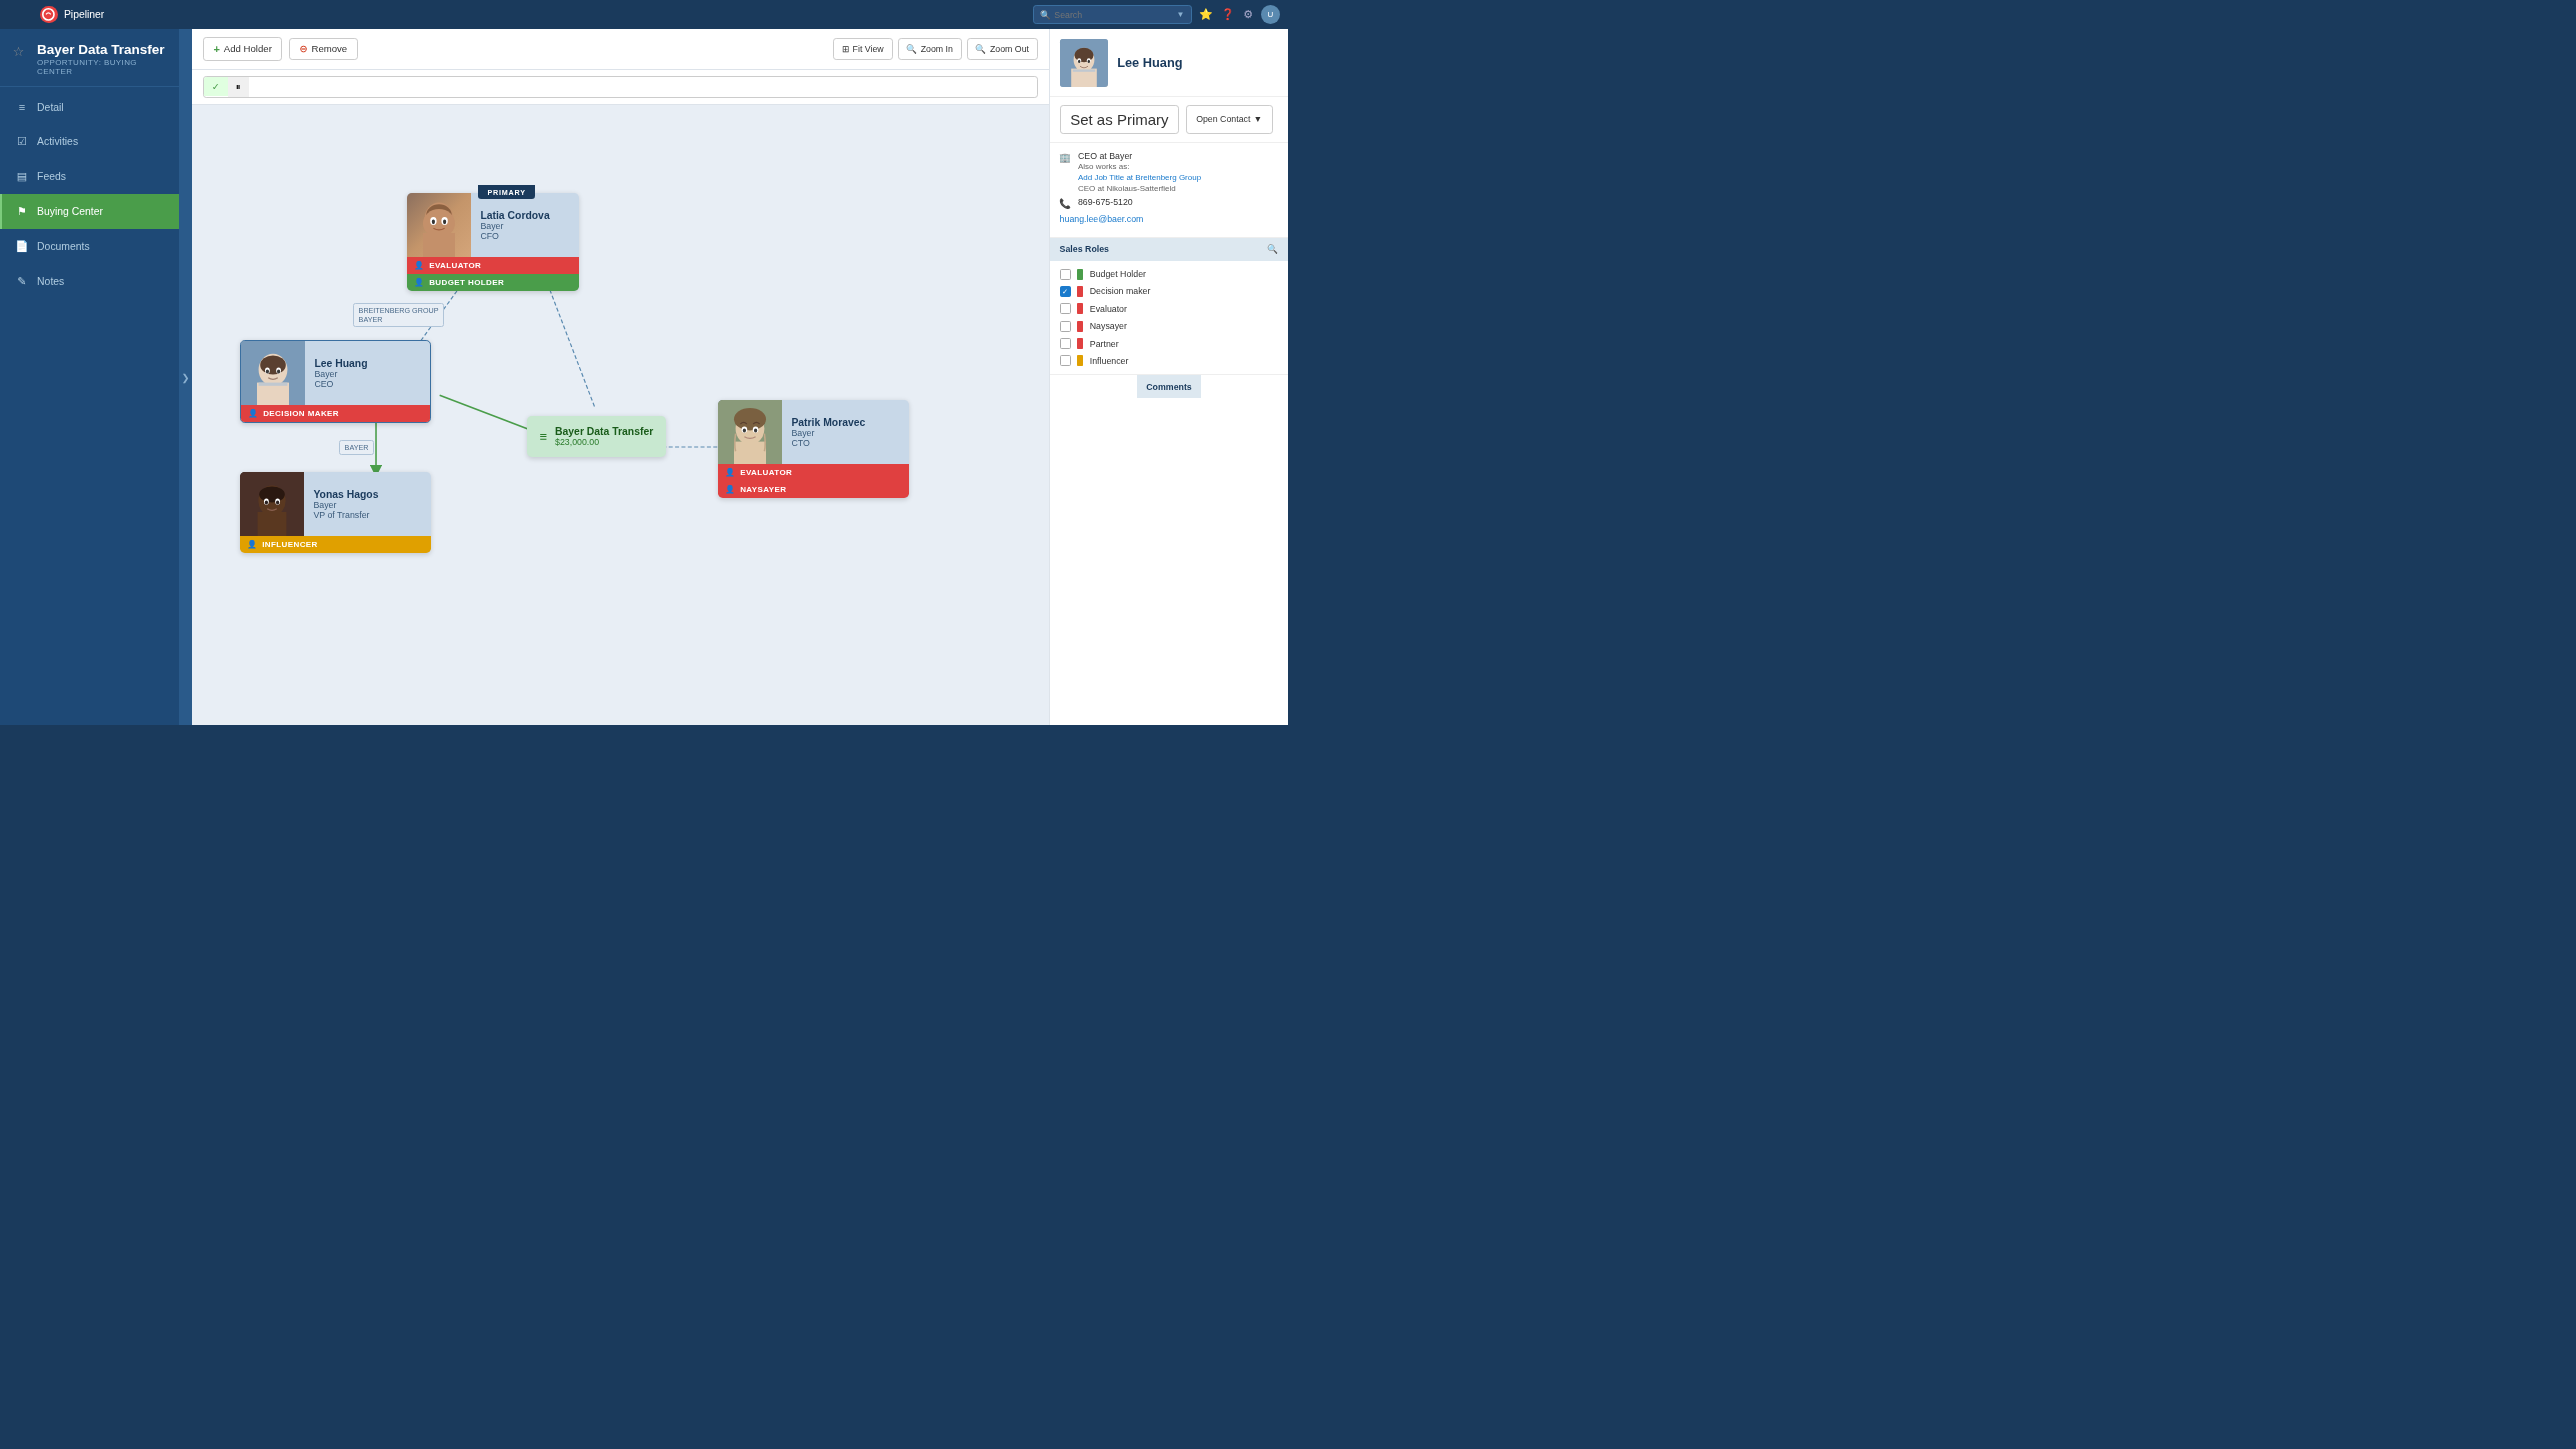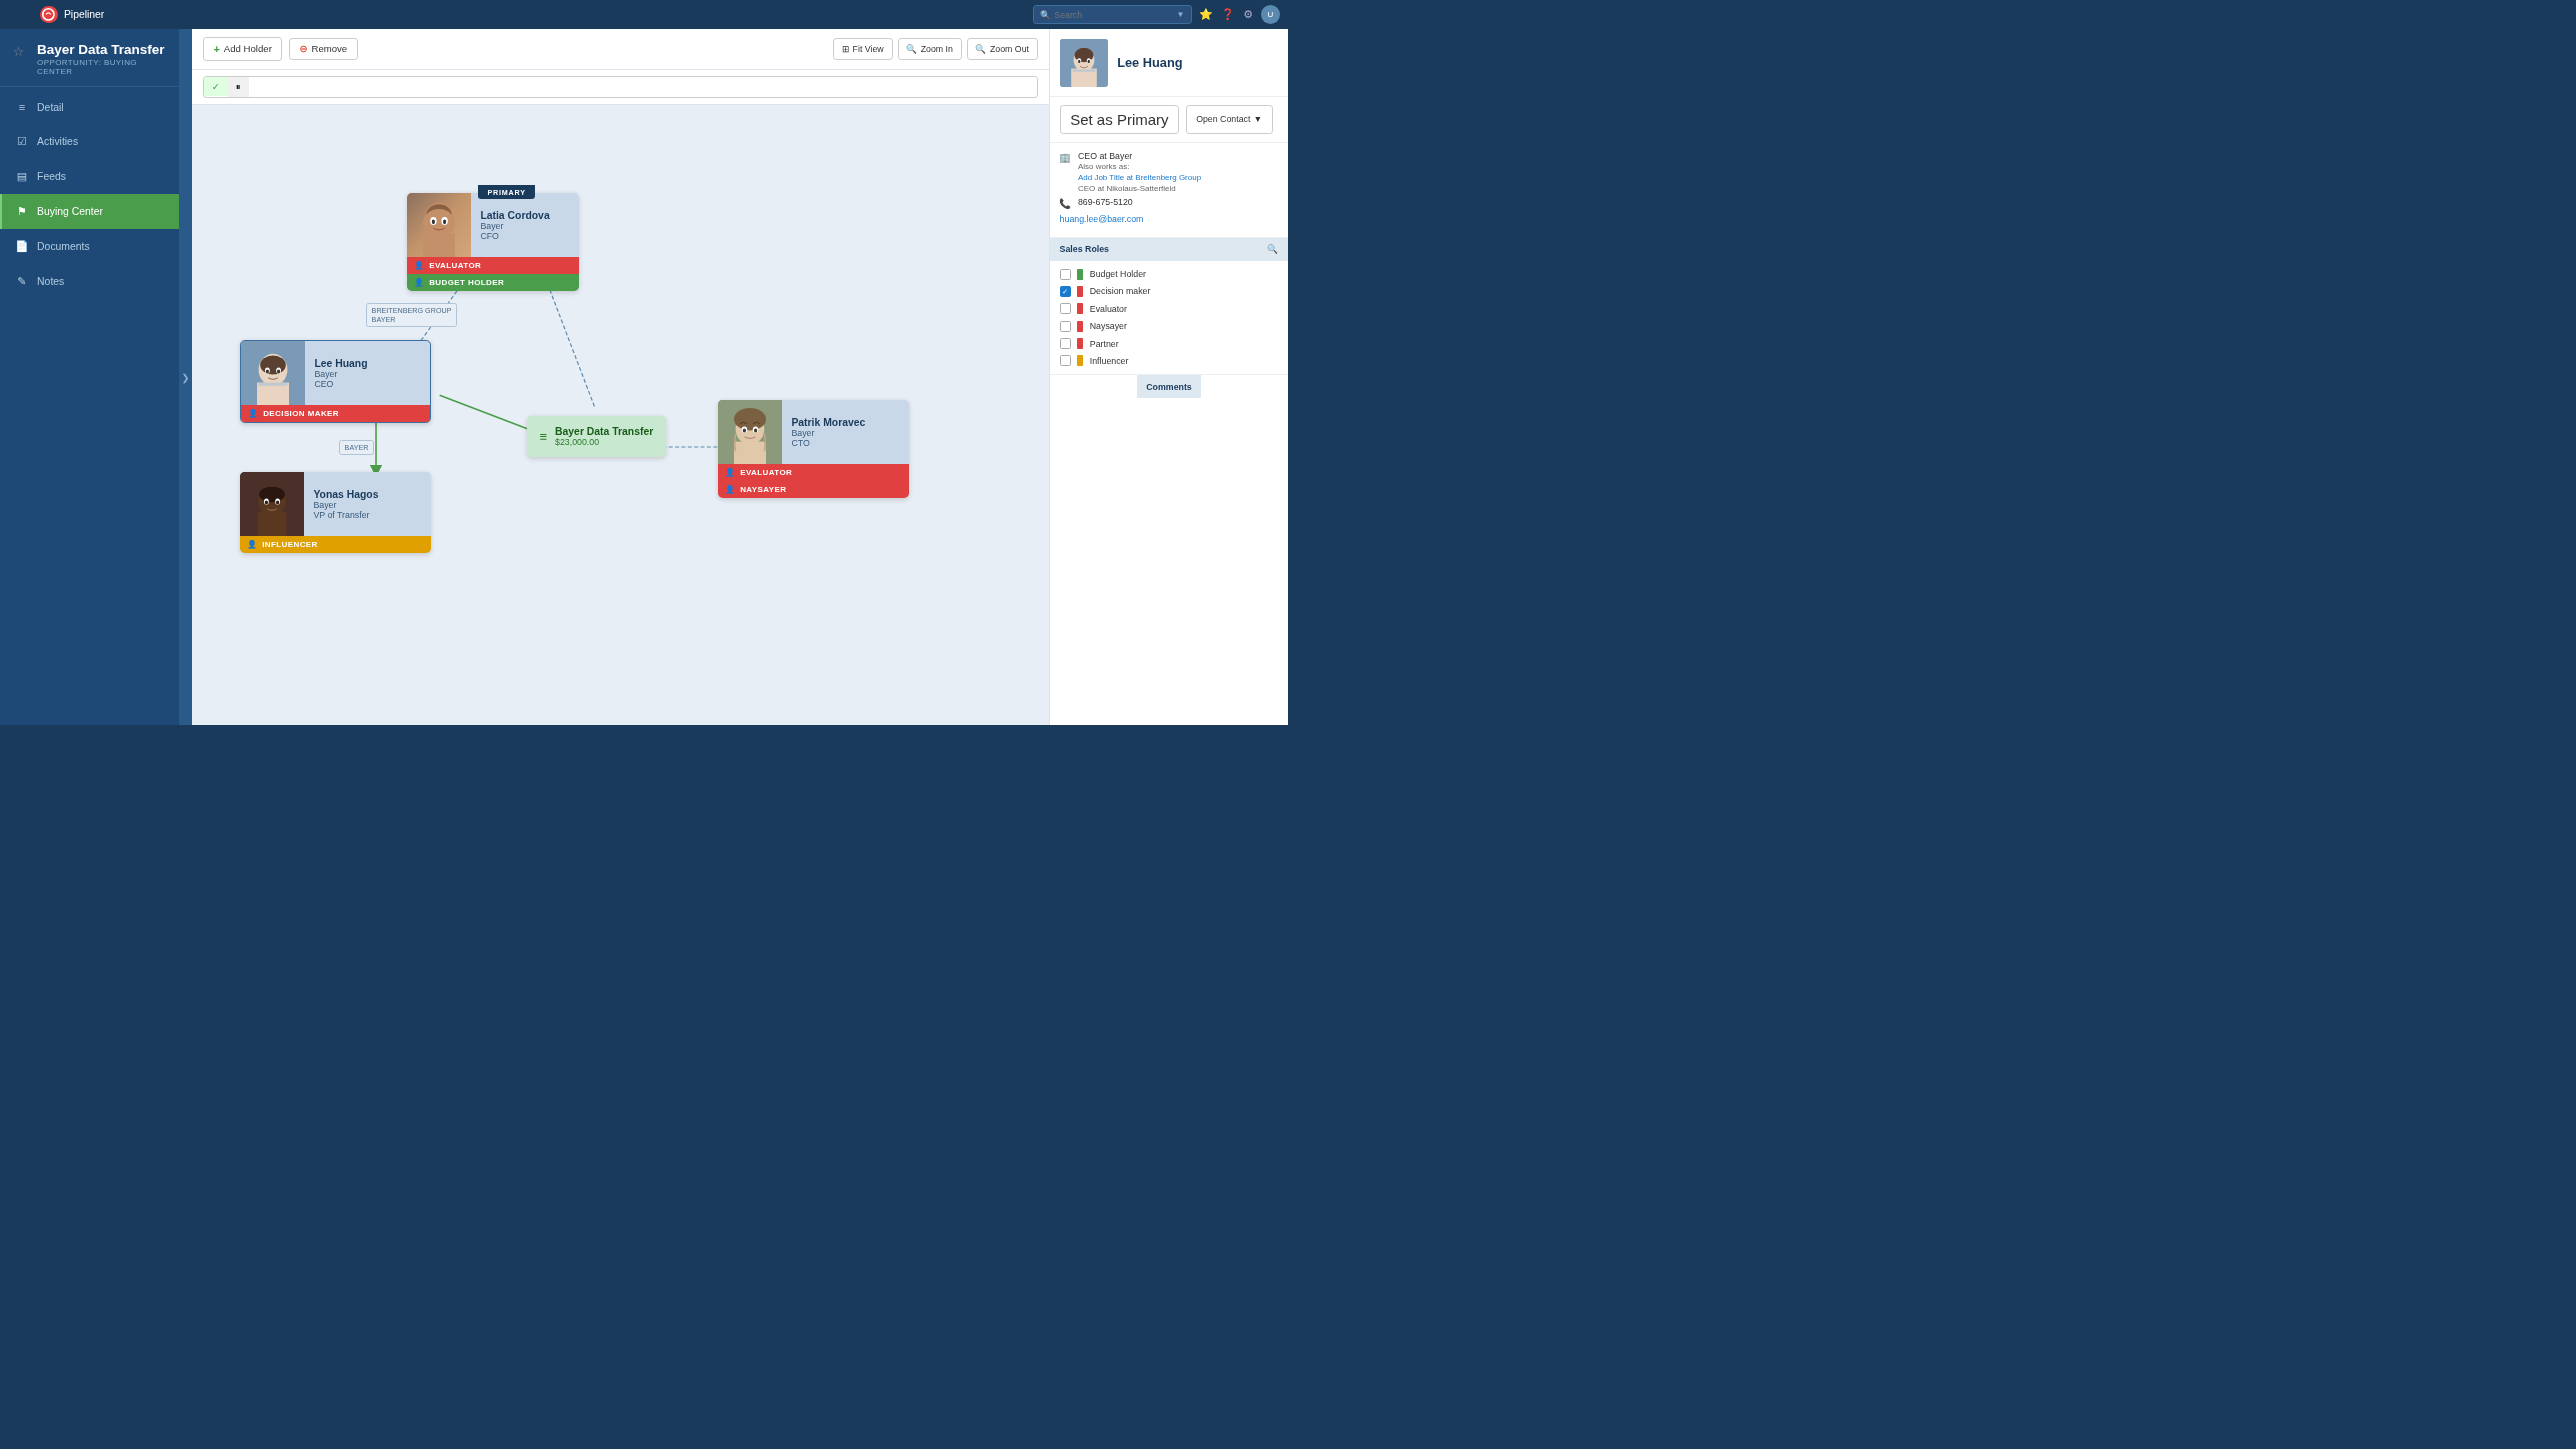--- a/index.html
+++ b/index.html
@@ -320,21 +320,21 @@
             <div class="card-badge badge-evaluator">
               <span>👤</span>
               <span>EVALUATOR</span>
             </div>
             <div class="card-badge badge-budget-holder">
               <span>👤</span>
               <span>BUDGET HOLDER</span>
             </div>
           </div>
 
-          <div class="conn-label" style="left:174px; top:198px;">
+          <div class="conn-label" style="left:161px; top:198px;">
             BREITENBERG GROUP<br>BAYER
           </div>
 
           <div class="contact-card" style="left:48px; top:235px; width:191px; border: 1.6px solid #3a6fa0;">
             <div class="card-body">
               <div class="card-avatar avatar-lee">
                 <svg width="64" height="64" viewBox="0 0 80 80">
                   <rect width="80" height="80" fill="#7a9ab8"></rect>
                   <ellipse cx="40" cy="36" rx="18" ry="20" fill="#e8d4c0"></ellipse>
                   <ellipse cx="40" cy="30" rx="16" ry="12" fill="#5a4030"></ellipse>

